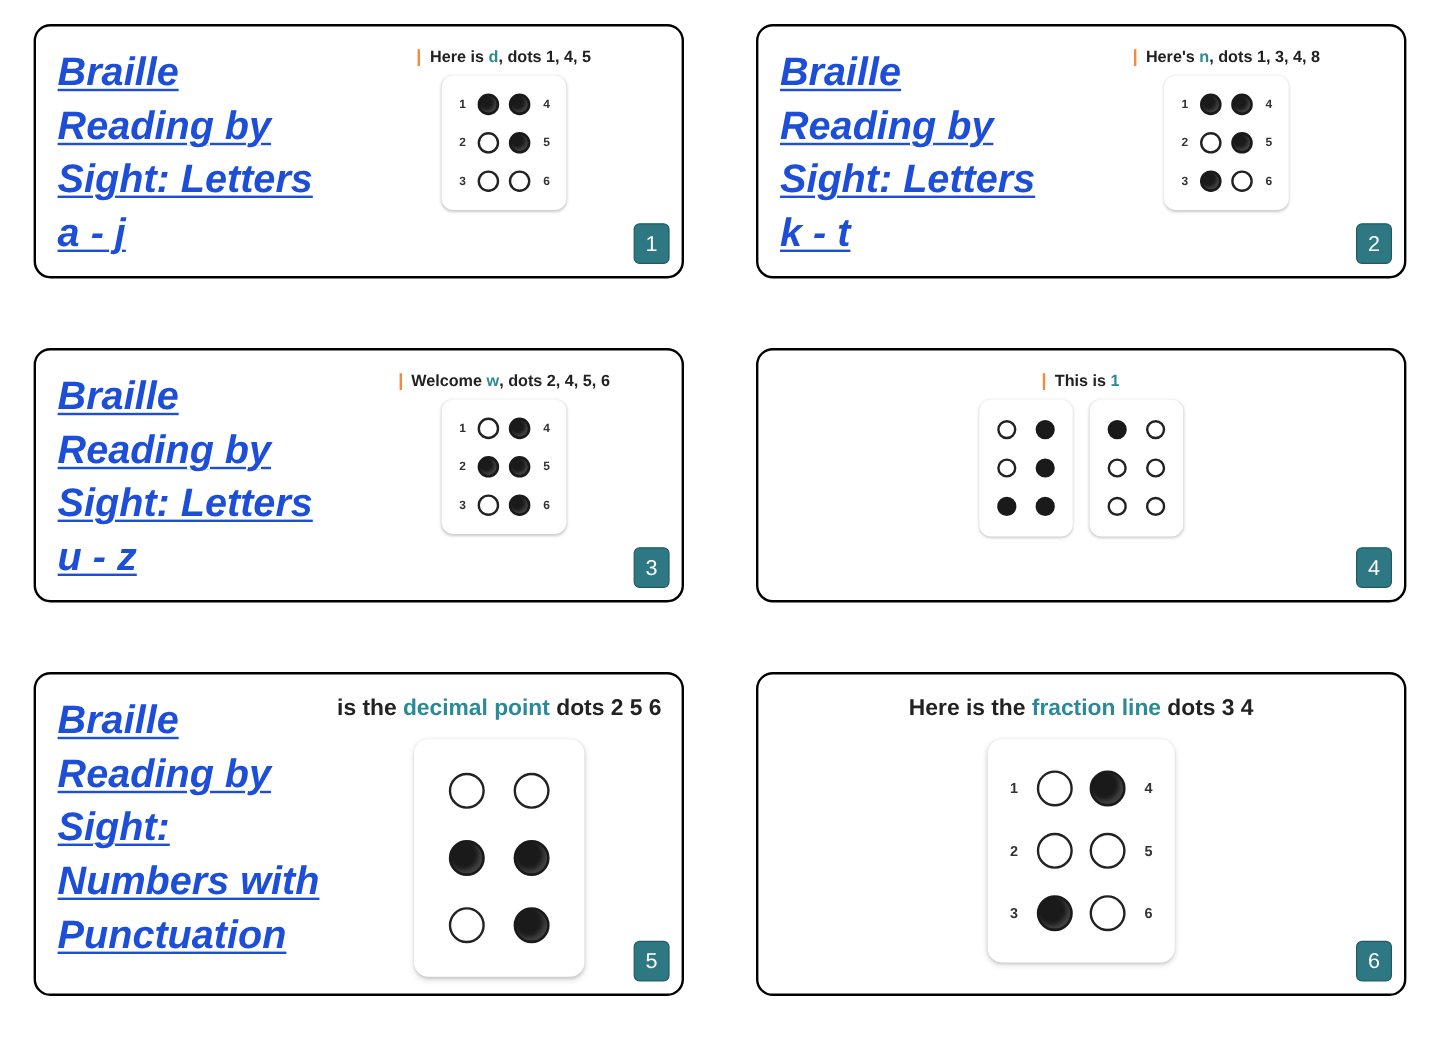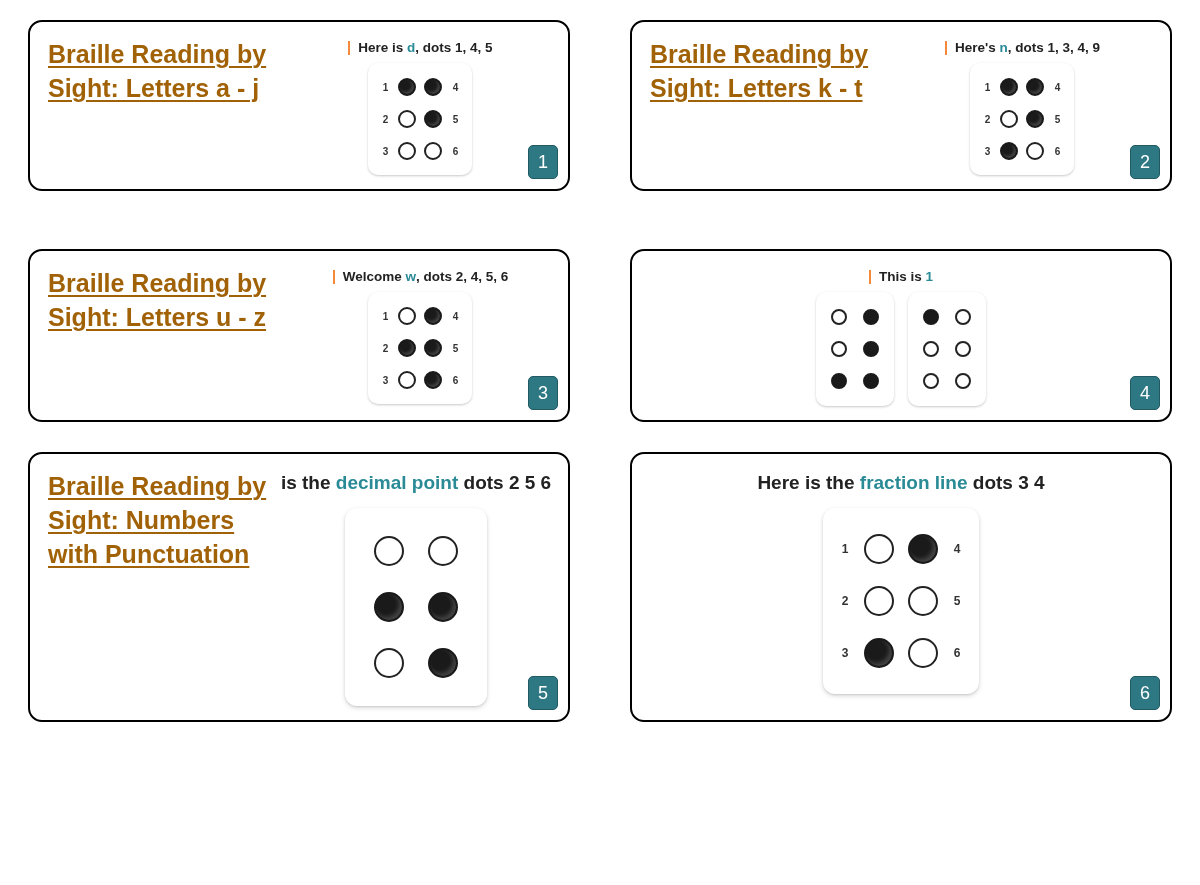--- a/index.html
+++ b/index.html
@@ -20,33 +20,34 @@
     border-radius: 14px;
     background: #fff;
     position: relative;
     padding: 14px 18px 14px 18px;
     display: flex;
     align-items: flex-start;
     gap: 12px;
     overflow: hidden;
   }
   .row1 { margin-bottom: 58px; }
-  .row2 { margin-bottom: 30px; gap: 12px; }
+  .row2 { margin-bottom: 58px; gap: 12px; }
 
   .title-area { flex: 0 0 auto; width: 46%; padding-top: 2px; }
   .row3 .title-area { width: 44%; }
 
   .title-link {
-    color: #a16207;
+    color: #1d4ed8;
     font-weight: 700;
-    font-size: 25px;
+    font-size: 33px;
     line-height: 1.35;
     text-decoration: underline;
     text-decoration-thickness: 2px;
     text-underline-offset: 3px;
+    font-style: italic;
   }
 
   .preview {
     flex: 1 1 auto;
     display: flex;
     flex-direction: column;
     align-items: center;
     position: relative;
     padding-top: 4px;
   }
@@ -184,21 +185,21 @@
     </div>
     <div class="badge">1</div>
   </div>
 
   <div class="card row1">
     <div class="title-area">
       <a href="#" class="title-link">Braille Reading by Sight: Letters k - t</a>
     </div>
     <div class="preview">
       <div class="caption with-bar">
-        <span><span>Here's </span><span class="hl">n</span><span>, dots 1, 3, 4, 9</span></span>
+        <span><span>Here's </span><span class="hl">n</span><span>, dots 1, 3, 4, 8</span></span>
       </div>
       <div class="cell">
         <span class="lab">1</span>
           <span class="dot fill"></span>
           <span class="dot fill"></span>
           <span class="lab">4</span>
         <span class="lab">2</span>
           <span class="dot"></span>
           <span class="dot fill"></span>
           <span class="lab">5</span>

